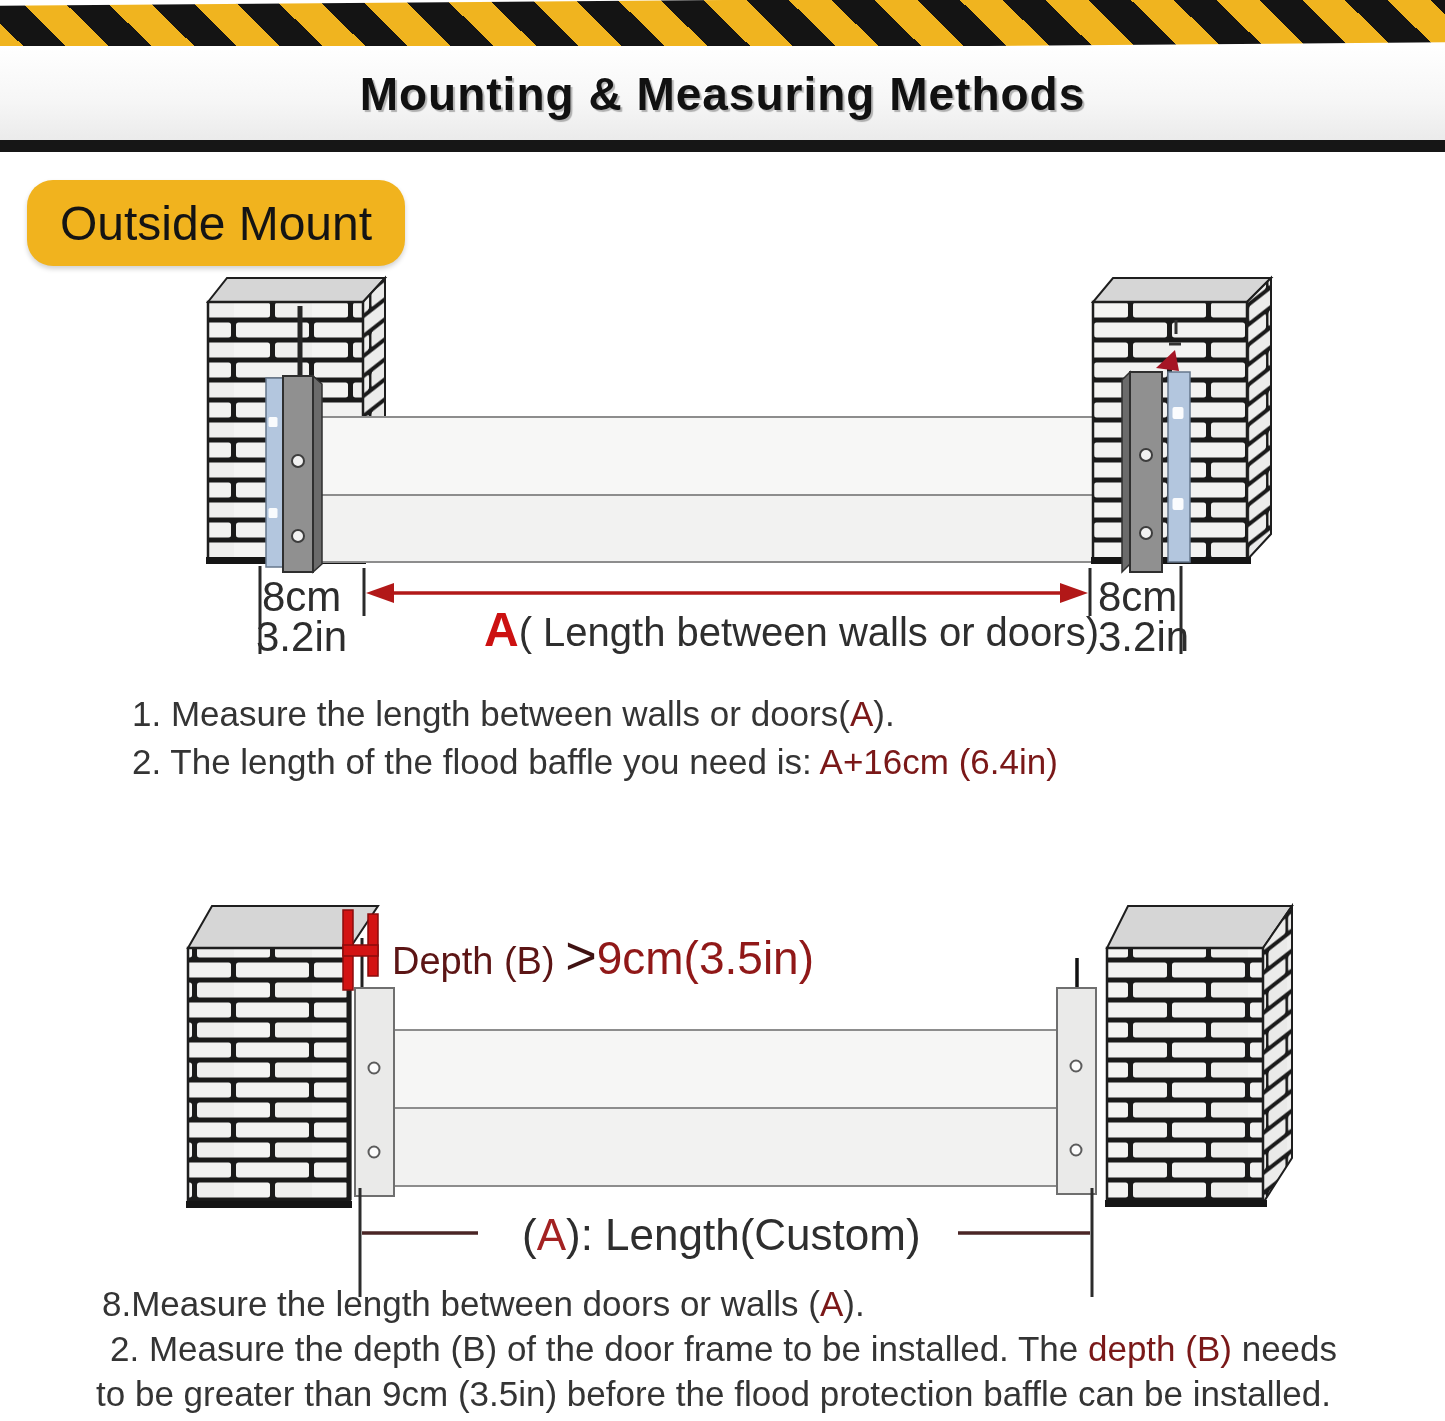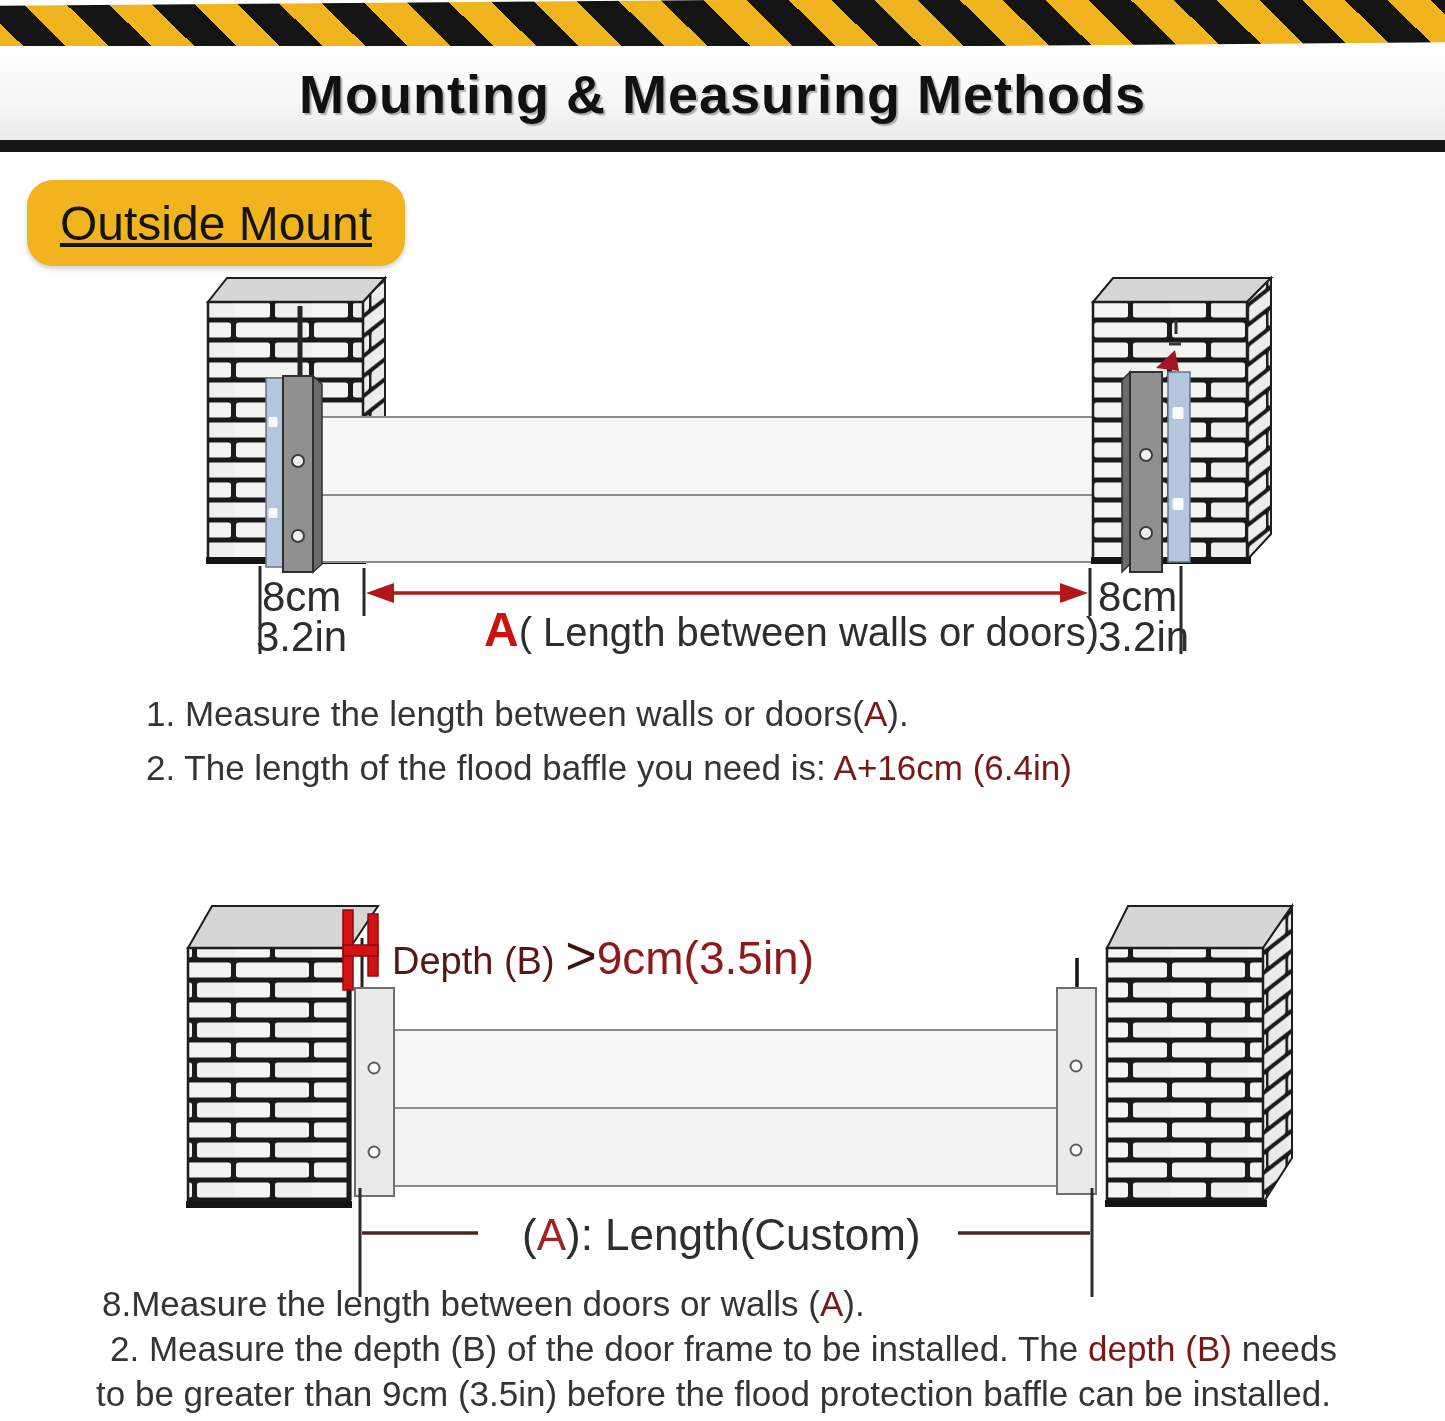--- a/index.html
+++ b/index.html
@@ -11,46 +11,45 @@
   .hazard {
     position:absolute; top:0px; left:-12px; width:1470px; height:48px;
     transform:rotate(-0.45deg);
     background:repeating-linear-gradient(45deg,#f0b41f 0 30px,#141414 30px 60px);
   }
   .titleband {
     position:absolute; top:46px; left:0; width:1445px; height:94px;
     background:linear-gradient(180deg,#ffffff 0%,#f6f6f6 60%,#ebebeb 100%);
   }
   .titleband h1 {
-    margin:0; text-align:center; line-height:96px; font-size:54px; font-weight:bold;
+    margin:0; text-align:center; line-height:96px; font-size:46px; font-weight:bold;
     color:#111; letter-spacing:1px;
     text-shadow:2px 2px 1px rgba(0,0,0,0.28), -1px -1px 0 rgba(255,255,255,0.85);
   }
   .blackbar { position:absolute; top:140px; left:0; width:1445px; height:12px; background:#161616; }
 
   
   .mount-label {
     position:absolute; left:27px; width:378px; height:86px;
     background:#f1b31e; border-radius:26px;
     text-align:center; line-height:88px; font-size:48px; color:#141414;
     box-shadow:0 3px 5px rgba(0,0,0,0.18);
-    text-decoration:underline;
   }
   .outside { top:180px; }
   .inside  { top:808px; }
 
   
   svg.diagram-layer { position:absolute; top:0; left:0; }
   svg text { font-family:"Liberation Sans", sans-serif; }
 
   
   .steps { position:absolute; font-size:35px; color:#343434; }
   .step { white-space:nowrap; }
-  .steps1 { left:146px; top:694px; }
-  .steps1 .step + .step { margin-top:14px; }
+  .steps1 { left:132px; top:694px; }
+  .steps1 .step + .step { margin-top:8px; }
   .steps2 { left:96px; top:1284px; }
   .steps2 .s1 { padding-left:6px; }
   .steps2 .s2 { padding-left:14px; margin-top:5px; }
   .steps2 .s3 { padding-left:0px;  margin-top:5px; }
   .em-letter { color:#7a1818; }
   .em-phrase { color:#7a1818; }
 </style>
 </head>
 <body>
 

